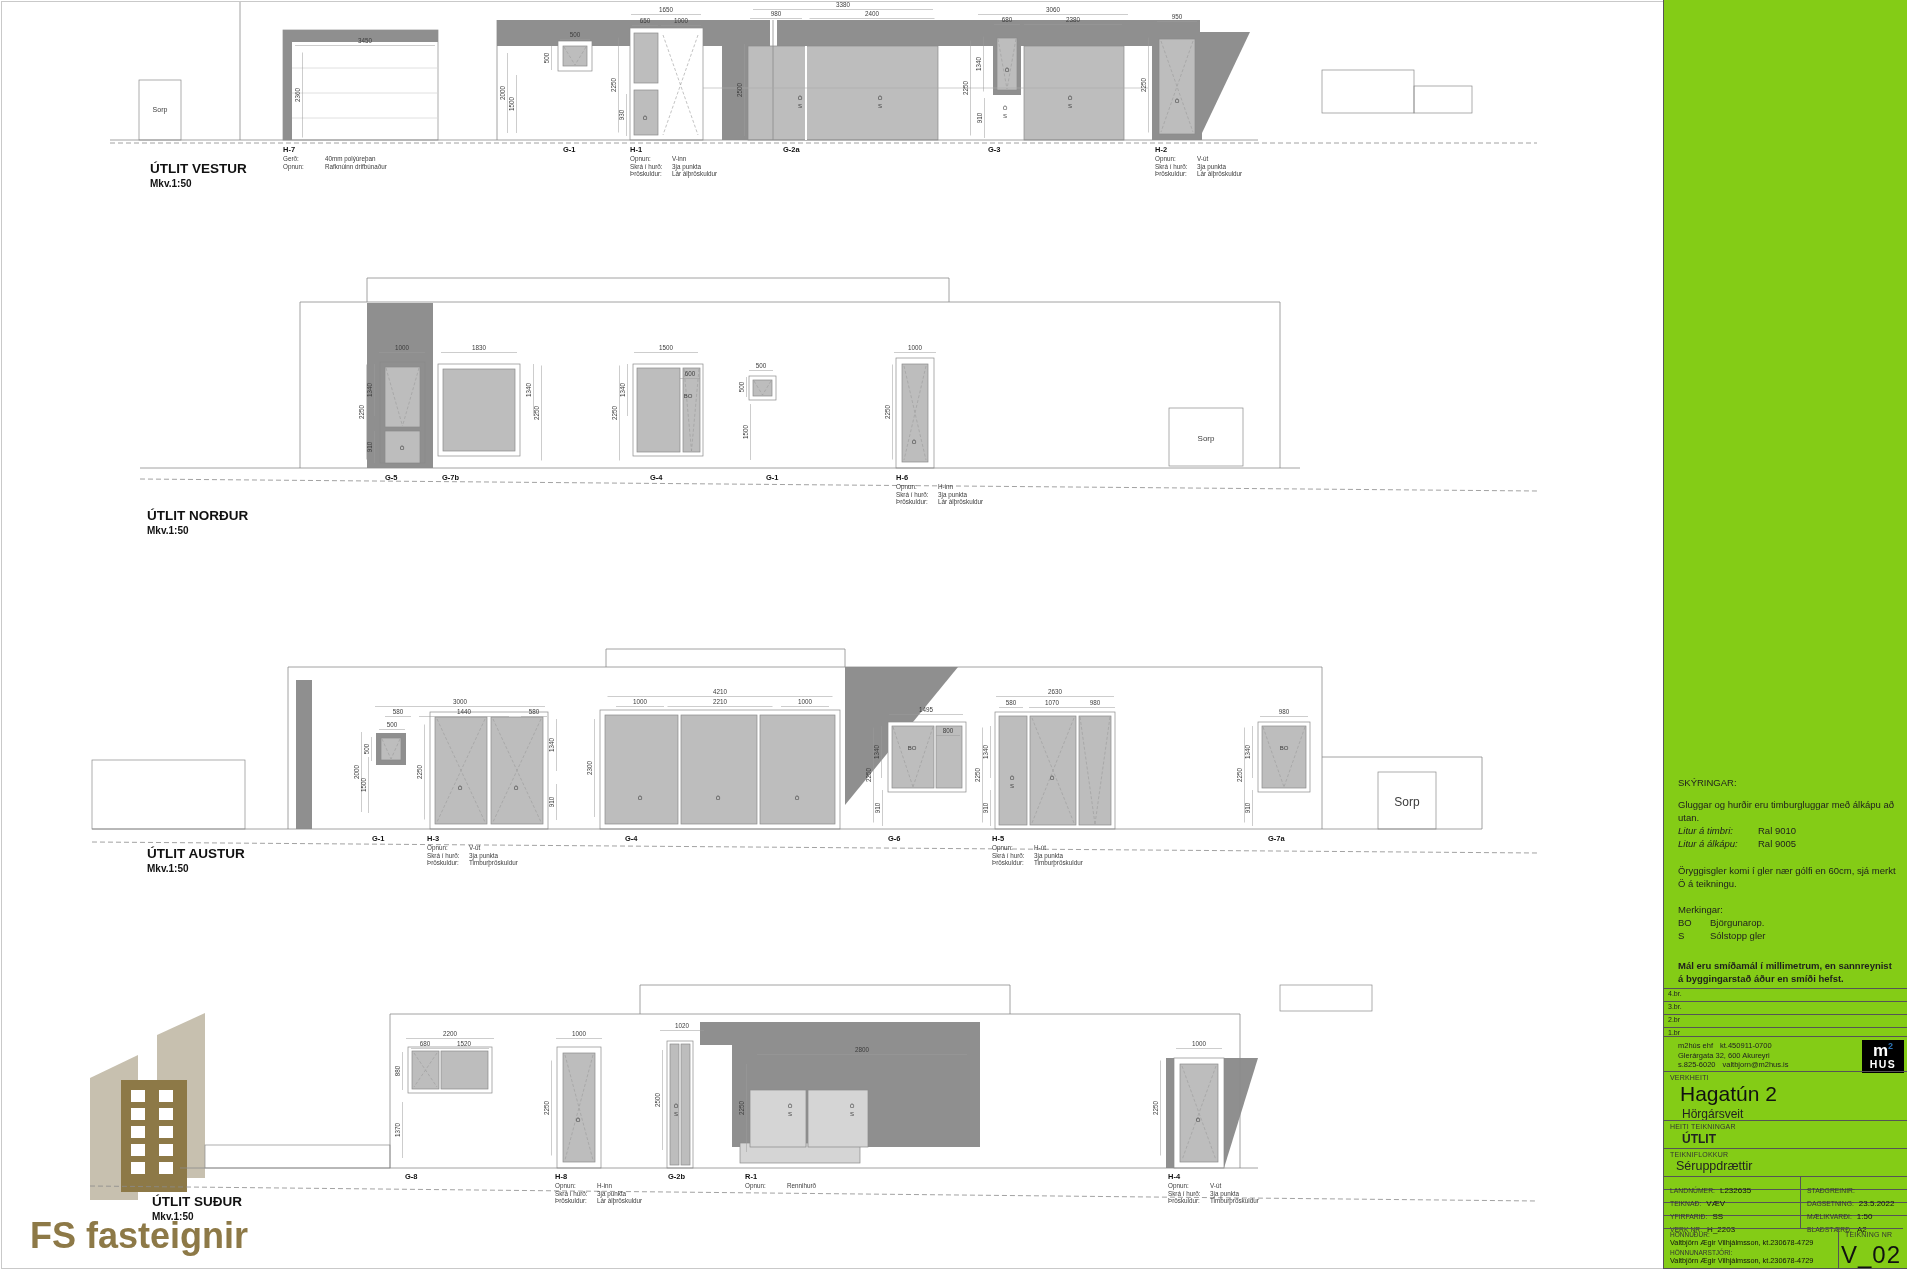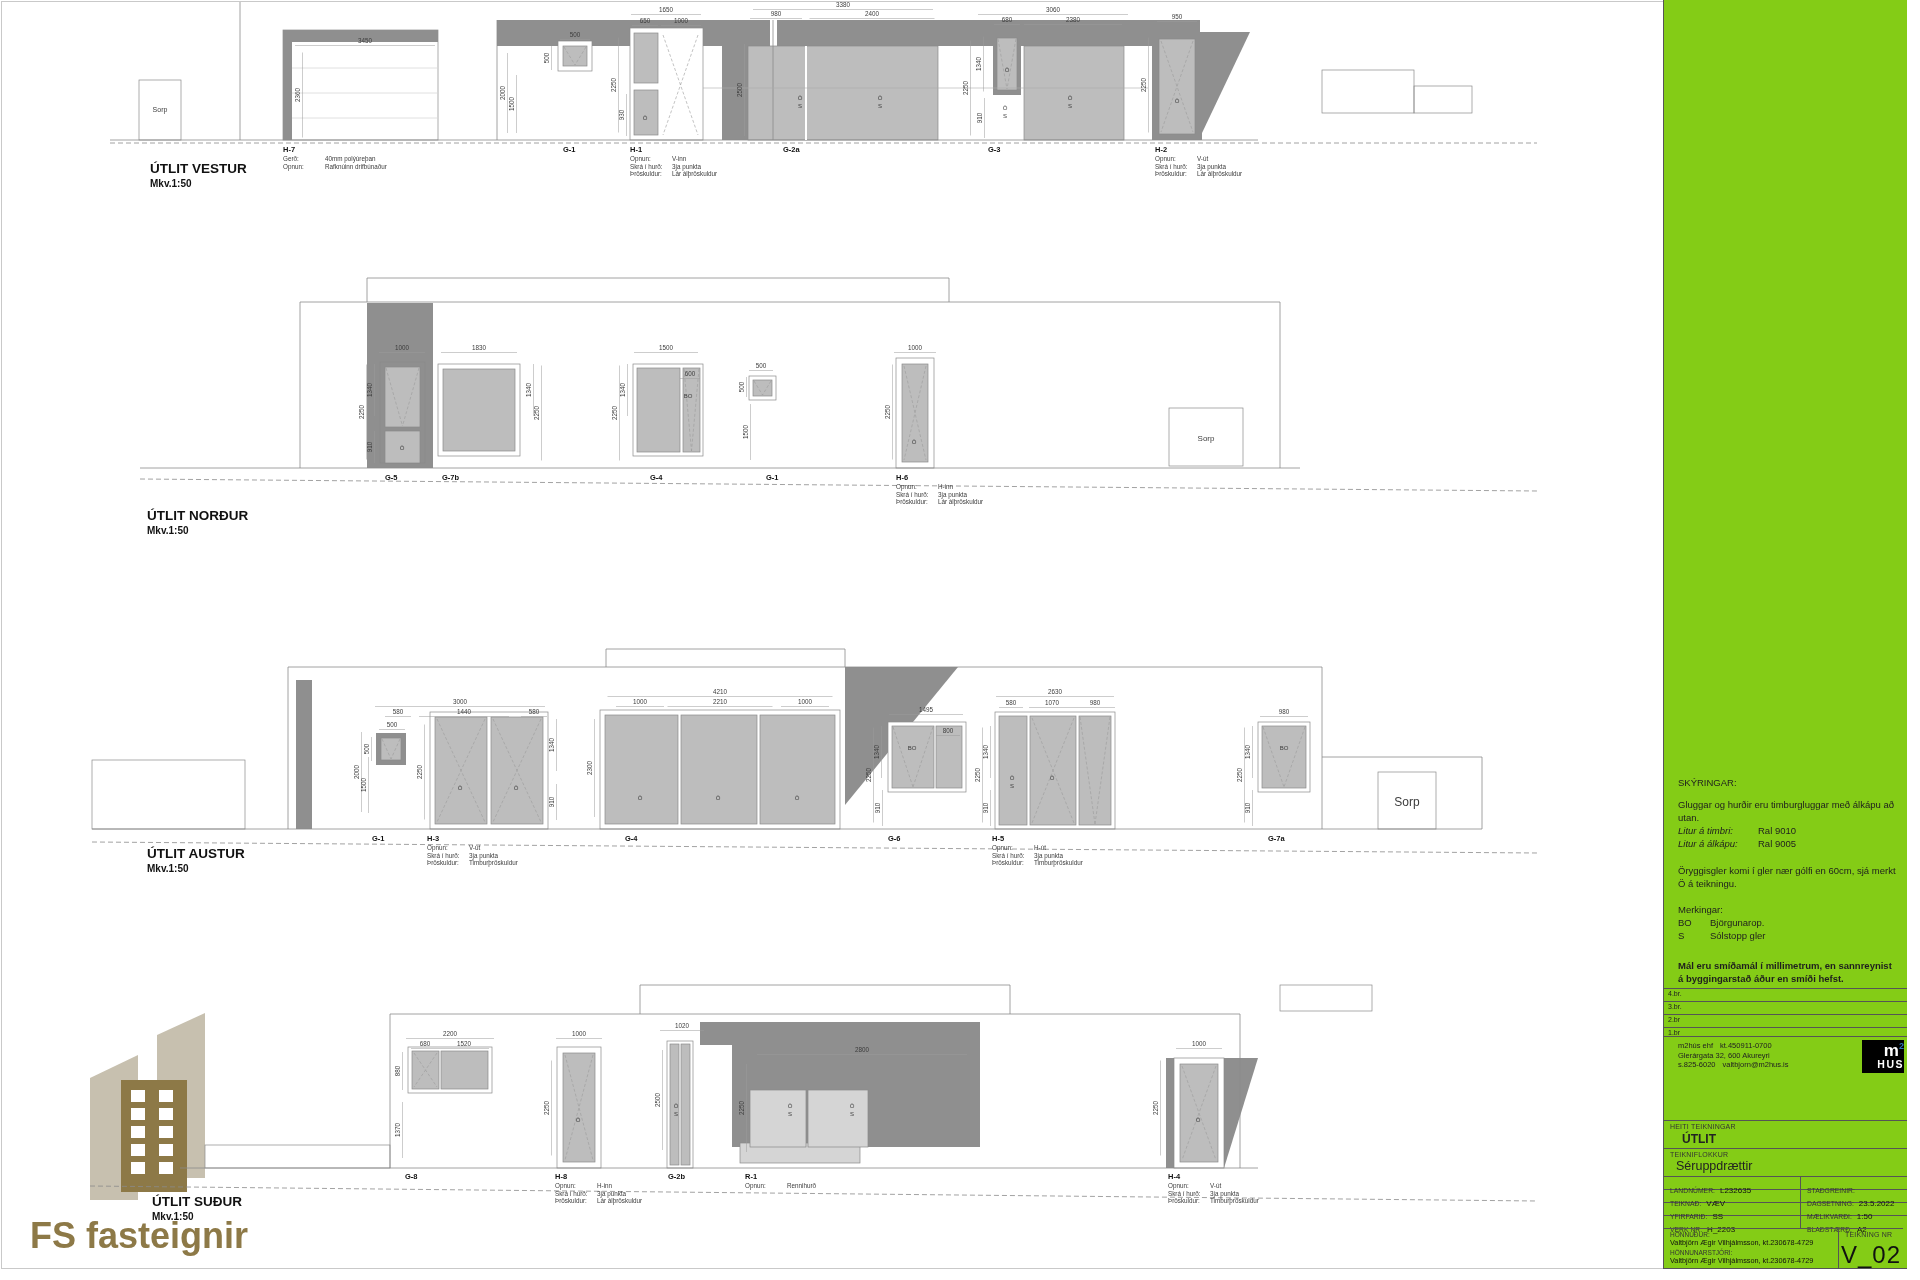--- a/index.html
+++ b/index.html
@@ -17,21 +17,21 @@
   .sp1{margin-top:14px;}
   .sp2{margin-top:13px;}
   .sp3{margin-top:17px;font-weight:bold;}
   .kv2 span:first-child{display:inline-block;width:32px;}
   .revs{position:absolute;top:988px;left:0;right:0;}
   .rev{height:11px;border-top:1px solid #555;font-size:7px;padding:1px 0 0 4px;}
   .company{position:absolute;top:1036px;left:0;right:0;height:35px;border-top:1px solid #555;
         font-size:7.5px;line-height:9.5px;padding:4px 0 0 14px;box-sizing:border-box;}
   .company .sp{display:inline-block;margin-right:7px;}
   .m2logo{position:absolute;right:3px;top:3px;width:42px;height:33px;background:#000;color:#fff;
-        text-align:right;line-height:1;}
+        text-align:center;line-height:1;}
   .m2top{font-size:17px;font-weight:bold;margin-top:2px;}
   .m2top sup{color:#2e75b6;font-size:9px;}
   .m2h{font-size:10.5px;font-weight:bold;letter-spacing:1.5px;margin-top:0px;}
   .sec{position:absolute;left:0;right:0;border-top:1px solid #555;box-sizing:border-box;}
   .lab{font-size:7px;letter-spacing:.2px;padding:2px 0 0 6px;color:#333;}
   .verk{top:1071px;height:49px;}
   .big{font-size:21px;color:#111;padding-left:16px;margin-top:1px;}
   .mid{font-size:12px;padding-left:18px;margin-top:1px;}
   .heiti{top:1120px;height:28px;}
   .drw{font-size:12px;font-weight:bold;padding-left:18px;margin-top:2px;}
@@ -546,20 +546,25 @@
       <div>Glerárgata 32, 600 Akureyri</div>
       <div>
         <span class="sp">s.825-6020</span><span>valtbjorn@m2hus.is</span>
       </div>
       <div class="m2logo">
         <div class="m2top"><span>m</span><sup>2</sup></div>
         <div class="m2h">HUS</div>
       </div>
     </div>
 
+    <div class="sec verk">
+      <div class="lab">VERKHEITI</div>
+      <div class="big">Hagatún 2</div>
+      <div class="mid">Hörgársveit</div>
+    </div>
 
     <div class="sec heiti">
       <div class="lab">HEITI TEIKNINGAR</div>
       <div class="drw">ÚTLIT</div>
     </div>
 
     <div class="sec flokk">
       <div class="lab">TEIKNIFLOKKUR</div>
       <div class="cat">Séruppdrættir</div>
     </div>

